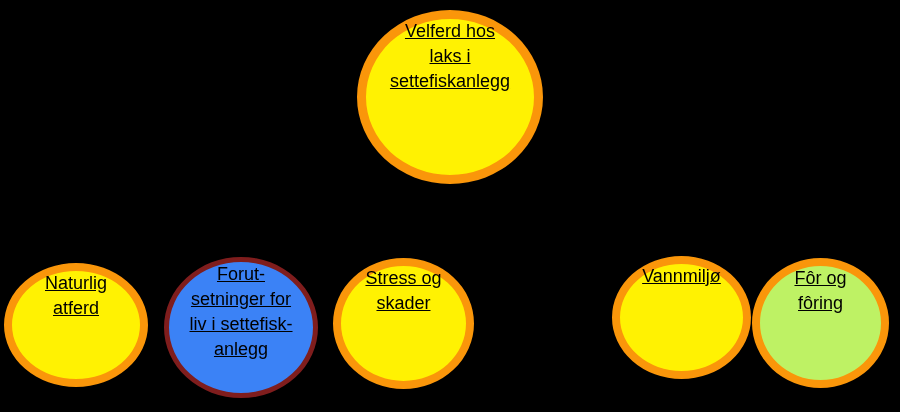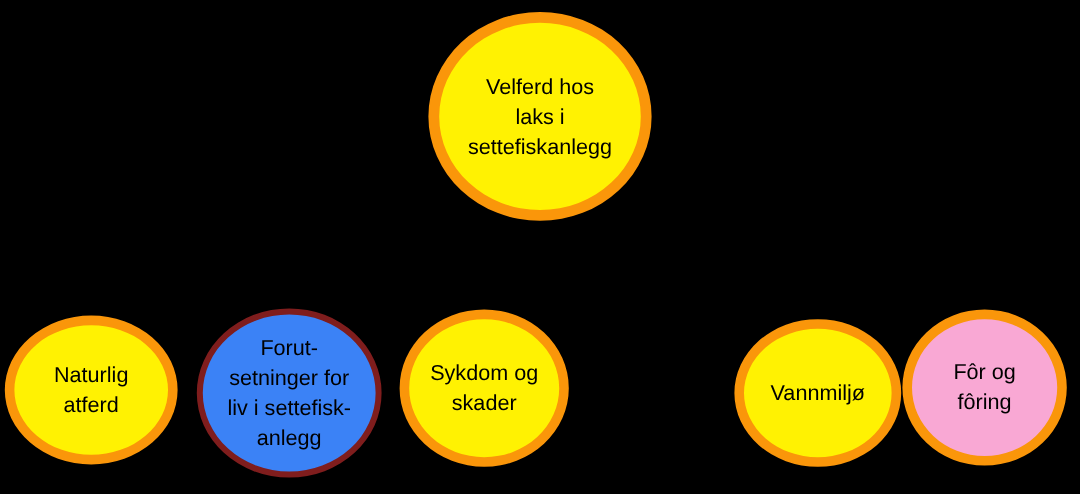--- a/index.html
+++ b/index.html
@@ -13,41 +13,42 @@
     height: 412px;
     background: #000000;
     overflow: hidden;
     font-family: "Liberation Sans", sans-serif;
   }
   .node {
     position: absolute;
     box-sizing: border-box;
     border-radius: 50%;
     display: flex;
-    align-items: center;
+    align-items: flex-start;
     justify-content: center;
+    text-decoration: underline;
   }
   .node-label {
     white-space: pre-line;
     text-align: center;
     color: #000000;
     font-size: 18px;
     line-height: 25px;
   }
   
   .v-yellow { background: #FFF202; border: 8px solid #FA960A; }
   .v-green-darkborder { background: #3b82f6; border: 5px solid #7f1d1d; }
-  .v-green-orangeborder { background: #f9a8d4; border: 8px solid #FA960A; }
+  .v-green-orangeborder { background: #bef264; border: 8px solid #FA960A; }
   
   .pos-root  { left: 357px; top: 10px;  width: 186px; height: 174px; border-width: 9px; }
   .pos-c0    { left: 4px;   top: 263px; width: 144px; height: 124px; }
   .pos-c1    { left: 164px; top: 257px; width: 154px; height: 141px; }
   .pos-c2    { left: 333px; top: 258px; width: 141px; height: 131px; }
   .pos-c3    { left: 473px; top: 258px; width: 131px; height: 130px; }
-  .pos-c4    { left: 612px; top: 266px; width: 139px; height: 123px; }
+  .pos-c4    { left: 612px; top: 256px; width: 139px; height: 123px; }
   .pos-c5    { left: 752px; top: 258px; width: 137px; height: 130px; }
 </style>
 </head>
 <body>
 
 <div id="canvas">
 
   <div class="node v-yellow pos-root">
     <span class="node-label">Velferd hos
 laks i
@@ -60,21 +61,21 @@
   </div>
 
   <div class="node v-green-darkborder pos-c1">
     <span class="node-label">Forut-
 setninger for
 liv i settefisk-
 anlegg</span>
   </div>
 
   <div class="node v-yellow pos-c2">
-    <span class="node-label">Sykdom og
+    <span class="node-label">Stress og
 skader</span>
   </div>
 
 
   <div class="node v-yellow pos-c4">
     <span class="node-label">Vannmiljø</span>
   </div>
 
   <div class="node v-green-orangeborder pos-c5">
     <span class="node-label">Fôr og

